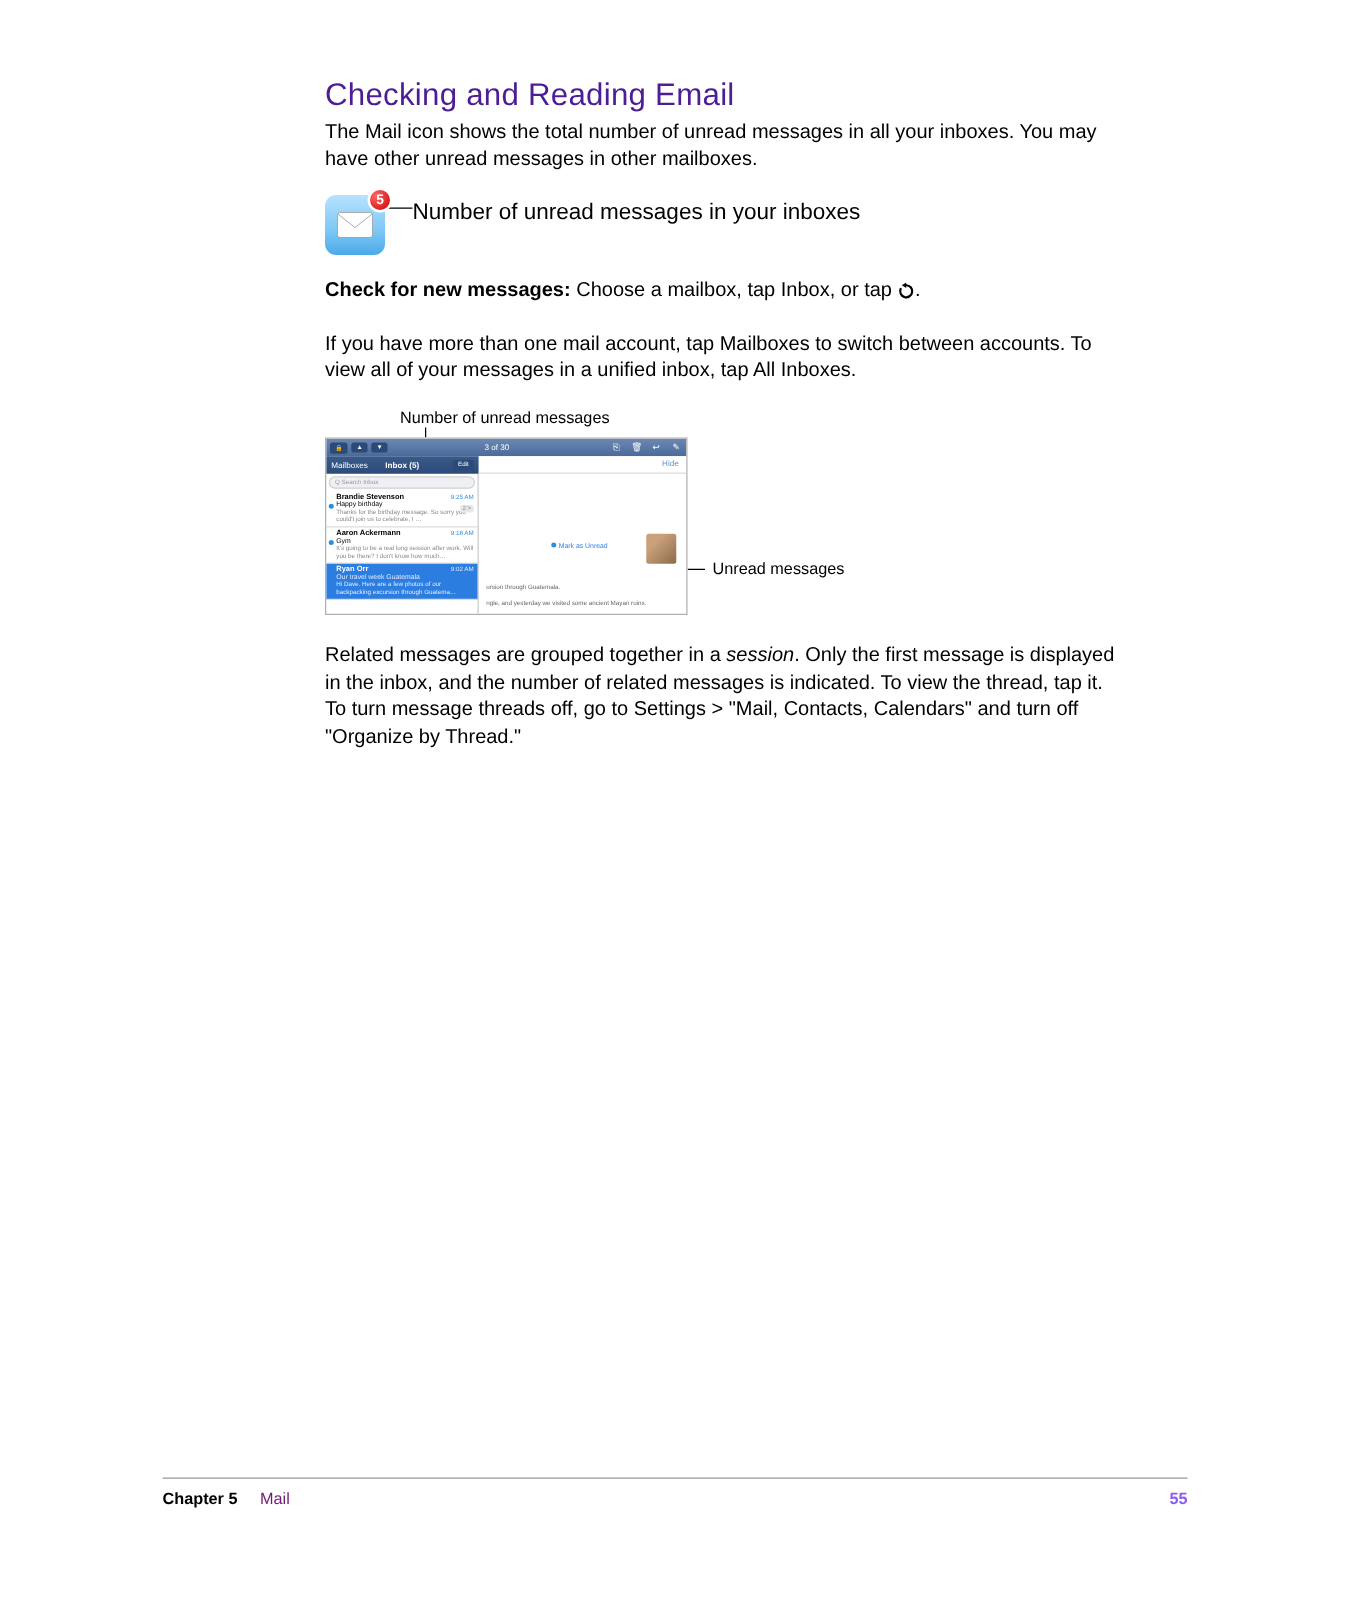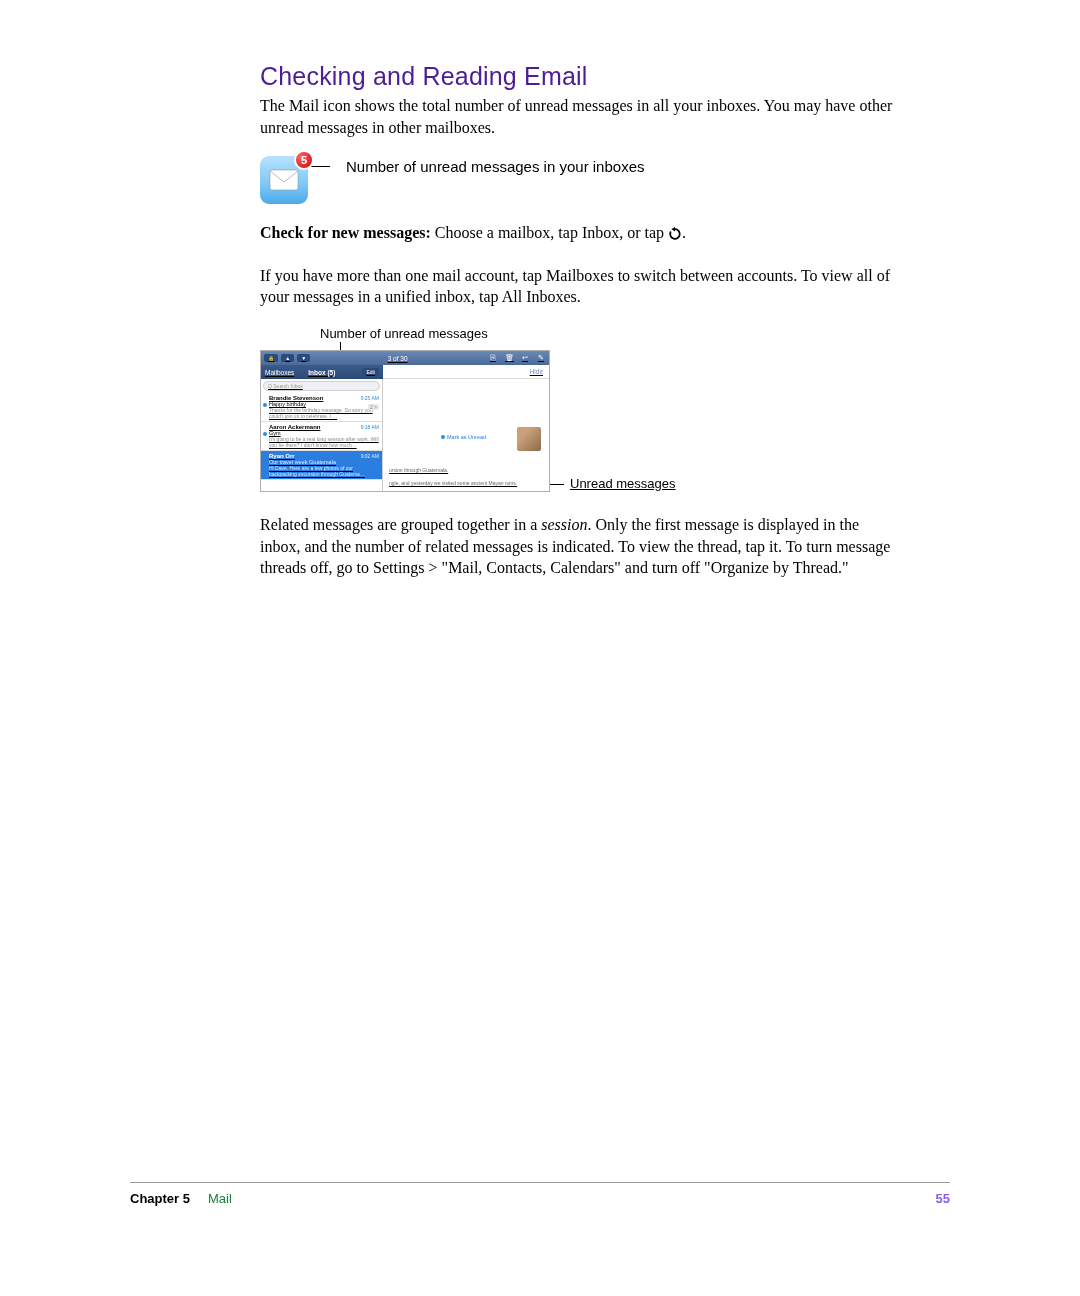--- a/index.html
+++ b/index.html
@@ -22,21 +22,20 @@
     font-size: 25px;
     font-weight: 400;
     margin-bottom: 4px;
     letter-spacing: 0.2px;
   }
   .para {
     font-size: 16px;
     line-height: 1.35;
     color: #000;
     margin-bottom: 18px;
-    font-family: Liberation Serif, serif;
   }
   strong { font-weight: 700; }
 
   
   .fig1 { display: flex; align-items: flex-start; margin-bottom: 18px; gap: 0; }
   .mail-icon-wrap { position: relative; width: 48px; height: 48px; }
   .mail-icon {
     width: 48px; height: 48px; border-radius: 9px;
     background: linear-gradient(to bottom, #b8e2ff 0%, #7dc7f5 60%, #4aa9e8 100%);
     display: flex; align-items: center; justify-content: center;
@@ -48,41 +47,41 @@
     background: radial-gradient(circle at 30% 30%, #ff6666, #cc0000);
     border: 2px solid #fff;
     color: #fff; font-size: 11px; font-weight: 700;
     display: flex; align-items: center; justify-content: center;
   }
   .fig1-line {
     width: 20px; height: 0; border-top: 1px solid #000;
     margin-top: 10px; margin-left: 2px;
   }
   .fig1-caption {
-    font-size: 15px; line-height: 1.25; margin-left: 16px;
+    font-size: 18px; line-height: 1.25; margin-left: 0;
     margin-top: 2px;
   }
 
   
   .refresh-icon { display: inline-block; vertical-align: -3px; }
   .blue-dot {
     display: inline-block; width: 12px; height: 12px; border-radius: 50%;
     background: radial-gradient(circle at 35% 35%, #9fd4ff, #2b8fe0 70%);
     vertical-align: -1px;
   }
 
   
   .fig2 { margin-bottom: 22px; margin-top: 6px; }
   .fig2-caption-top {
     margin-left: 60px; font-size: 13px; line-height: 1.25;
   }
   .fig2-tick-top {
     margin-left: 80px; height: 8px; border-left: 1px solid #000;
   }
-  .fig2-row { display: flex; align-items: flex-end; text-decoration: underline; }
+  .fig2-row { display: flex; align-items: center; }
   .shot {
     width: 290px; height: 142px; border: 1px solid #b0b0b0;
     background: #fff; position: relative; overflow: hidden;
     font-size: 6px;
   }
   .shot-top {
     height: 14px;
     background: linear-gradient(to bottom, #6b88b3, #4a6a9a);
     display: flex; align-items: center; color: #fff;
   }
@@ -142,21 +141,21 @@
   
   .footer {
     position: absolute;
     left: 130px; right: 130px; bottom: 90px;
     border-top: 1px solid #999;
     padding-top: 8px;
     display: flex; align-items: baseline;
     font-size: 13px;
   }
   .footer .chapter-label { font-weight: 700; color: #000; }
-  .footer .chapter-title { color: #15803d; margin-left: 18px; }
+  .footer .chapter-title { color: #701a75; margin-left: 18px; }
   .footer .page-num { margin-left: auto; font-weight: 700; color: #8b5cf6; }
 </style>
 </head>
 <body>
 
 <div class="page-content">
 
   <h2 class="section-title">Checking and Reading Email</h2>
 
   <p class="para">The Mail icon shows the total number of unread messages in all your inboxes. You may have other unread messages in other mailboxes.</p>

